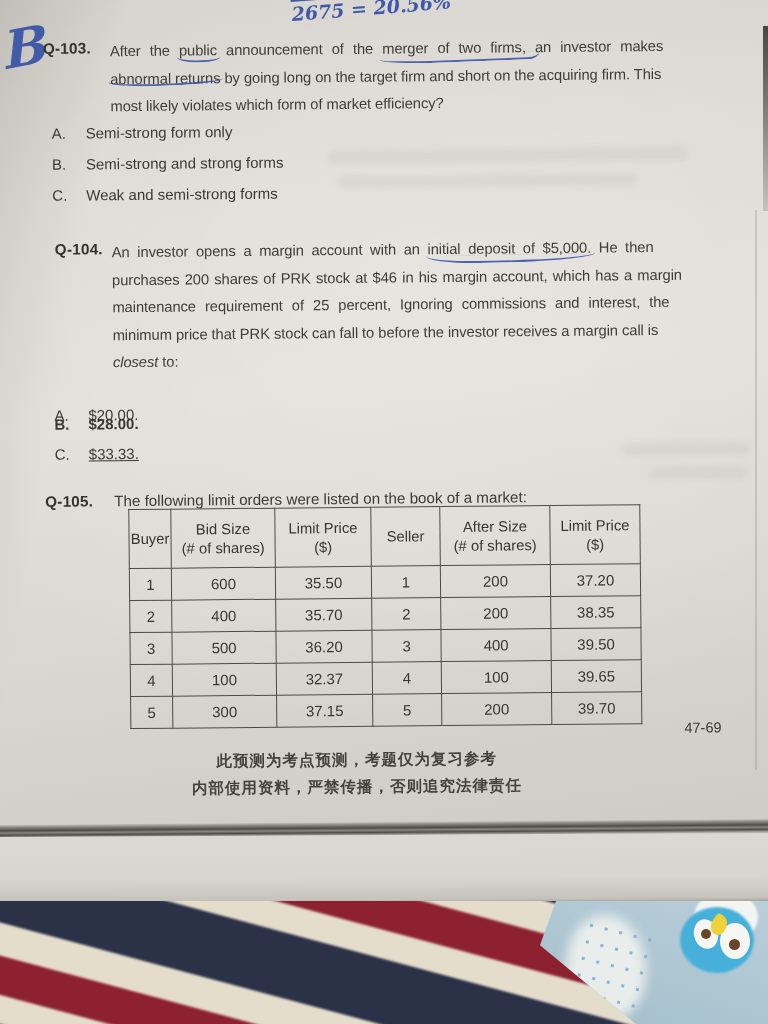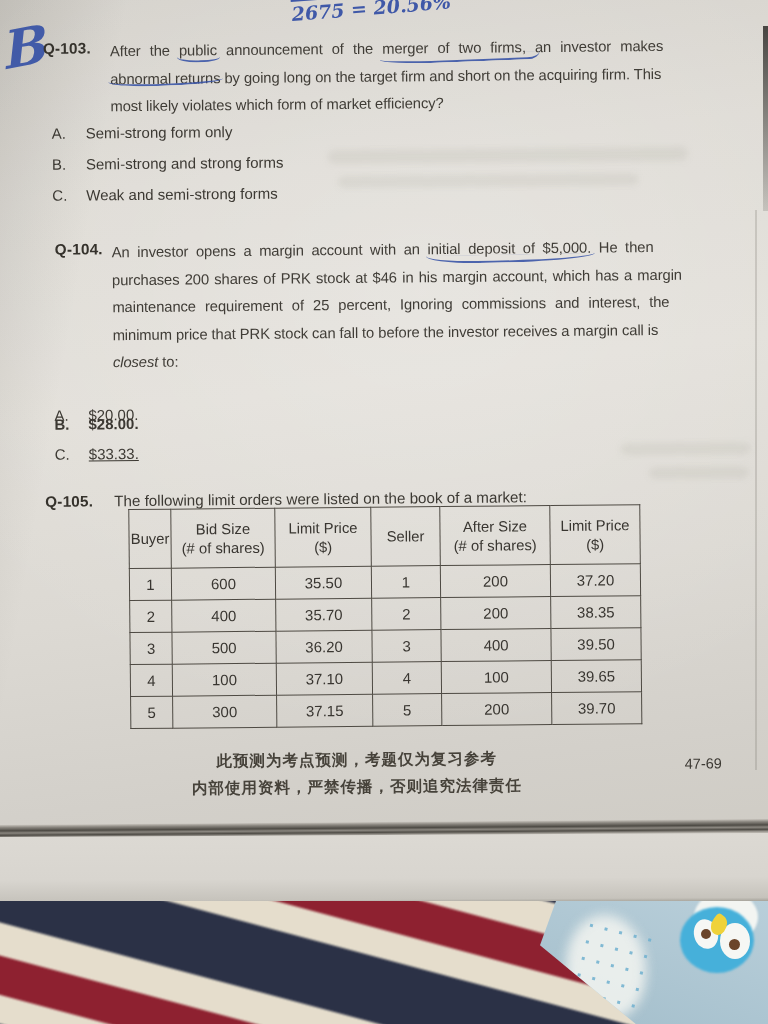--- a/index.html
+++ b/index.html
@@ -86,21 +86,21 @@
   .ink-u.through::after { bottom:1px; transform:rotate(-1.8deg); }
   .ink-u.deep::after { bottom:-6px; border-bottom-left-radius:30% 8px; border-bottom-right-radius:60% 8px; transform:rotate(-0.5deg); }
   
   .q-table { position:absolute; left:127px; top:507px; border-collapse:collapse; table-layout:fixed; color:#393631; }
   .q-table th, .q-table td { border:1.6px solid #4e4a43; font-weight:normal; text-align:center; padding:0; }
   .q-table th { height:58px; font-size:14.8px; }
   .q-table td { height:31px; font-size:15px; }
   .th-sub { display:block; margin-top:3px; }
   .th-sub:empty { display:none; }
   .intro { position:absolute; left:113px; top:490px; font-size:15.2px; color:#3c3933; white-space:nowrap; }
-  .page-num { position:absolute; left:681px; top:759px; font-size:14.5px; color:#3c3933; }
+  .page-num { position:absolute; left:681px; top:723px; font-size:14.5px; color:#3c3933; }
   .zh { position:absolute; left:118px; width:470px; text-align:center; font-size:15.5px; font-weight:600;
     letter-spacing:1px; color:#46423a; }
   .zh1 { top:750px; } .zh2 { top:777px; }
   .smudge { position:absolute; background:rgba(140,136,126,0.12); filter:blur(3px); border-radius:6px; }
 </style>
 </head>
 <body>
 
 <div class="photo">
 
@@ -183,21 +183,21 @@
           <td>3</td>
           <td>500</td>
           <td>36.20</td>
           <td>3</td>
           <td>400</td>
           <td>39.50</td>
         </tr>
         <tr>
           <td>4</td>
           <td>100</td>
-          <td>37.10</td>
+          <td>32.37</td>
           <td>4</td>
           <td>100</td>
           <td>39.65</td>
         </tr>
         <tr>
           <td>5</td>
           <td>300</td>
           <td>37.15</td>
           <td>5</td>
           <td>200</td>

